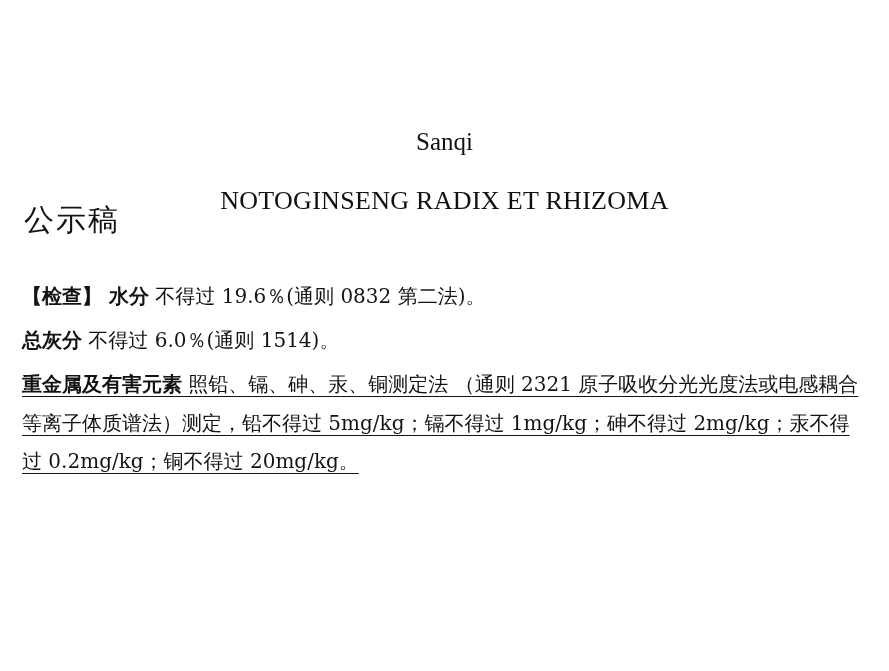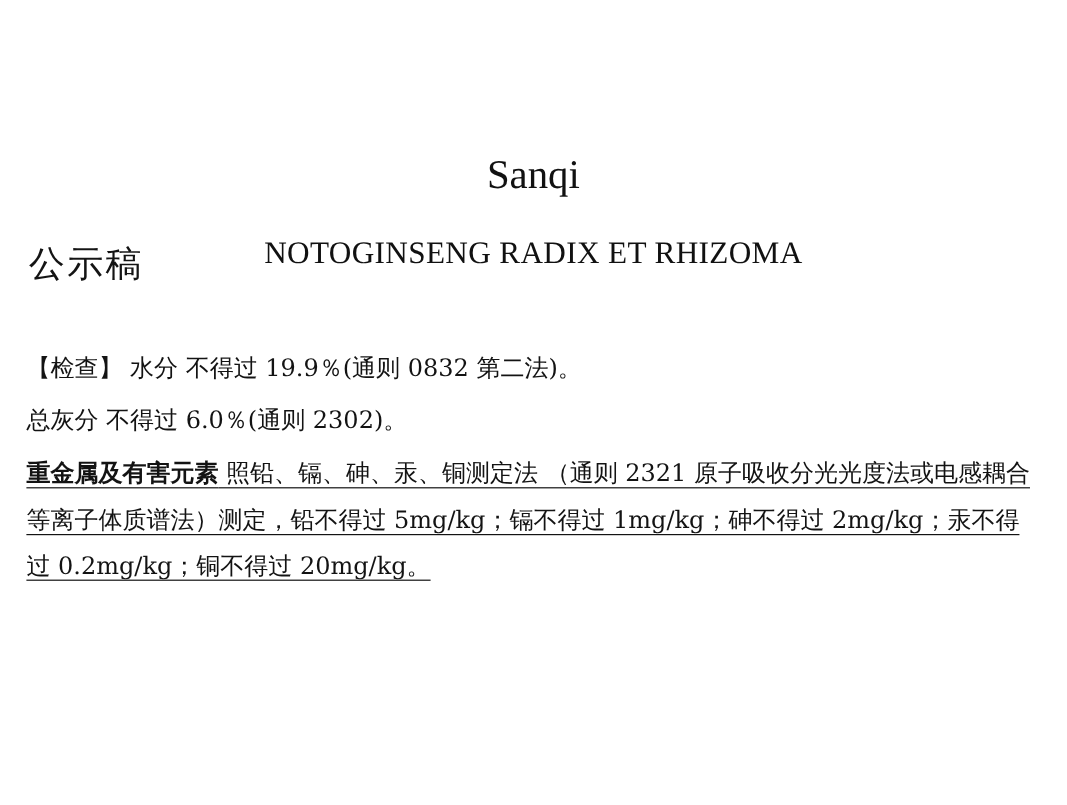--- a/index.html
+++ b/index.html
@@ -46,21 +46,21 @@
 
   .title-cn {
     font-size: 30px;
     font-family: "DejaVu Serif", serif;
     letter-spacing: 18px;
     padding-left: 18px;
     color: #111;
   }
 
   .title-pinyin {
-    font-size: 34px;
+    font-size: 25px;
     margin-top: 32px;
     font-family: "Liberation Serif", serif;
     color: #111;
   }
 
   .title-latin {
     font-size: 26px;
     margin-top: 30px;
     font-family: "Liberation Serif", serif;
     color: #111;
@@ -75,21 +75,21 @@
   .para {
     font-size: 20px;
     line-height: 1.88;
     font-family: "DejaVu Serif", serif;
     color: #131313;
     margin: 0 0 6px 0;
     white-space: nowrap;
   }
 
   .para .lead {
-    font-weight: 400;
+    font-weight: 700;
   }
 
   .para.underlined {
     white-space: normal;
     text-decoration: underline;
     text-underline-offset: 5px;
     text-decoration-thickness: 1px;
     line-height: 1.92;
     margin-top: 2px;
   }
@@ -108,25 +108,25 @@
     <div class="draft-mark">公示稿</div>
 
     <div class="title-block">
       <div class="title-pinyin">Sanqi</div>
       <div class="title-latin">NOTOGINSENG RADIX ET RHIZOMA</div>
     </div>
 
     <div class="body-block">
 
       <p class="para">
-        <span class="lead">【检查】 水分</span><span> 不得过 19.9％(通则 0832 第二法)。</span>
+        <span class="lead">【检查】 水分</span><span> 不得过 19.6％(通则 0832 第二法)。</span>
       </p>
 
       <p class="para">
-        <span class="lead">总灰分</span><span> 不得过 6.0％(通则 2302)。</span>
+        <span class="lead">总灰分</span><span> 不得过 6.0％(通则 1514)。</span>
       </p>
 
 
       <p class="para underlined">
         <span class="lead">重金属及有害元素</span><span> 照铅、镉、砷、汞、铜测定法 （通则 2321 原子吸收分光光度法或电感耦合等离子体质谱法）测定，铅不得过 5mg/kg；镉不得过 1mg/kg；砷不得过 2mg/kg；汞不得过 0.2mg/kg；铜不得过 20mg/kg。</span>
       </p>
 
     </div>
   </div>
 </div>

